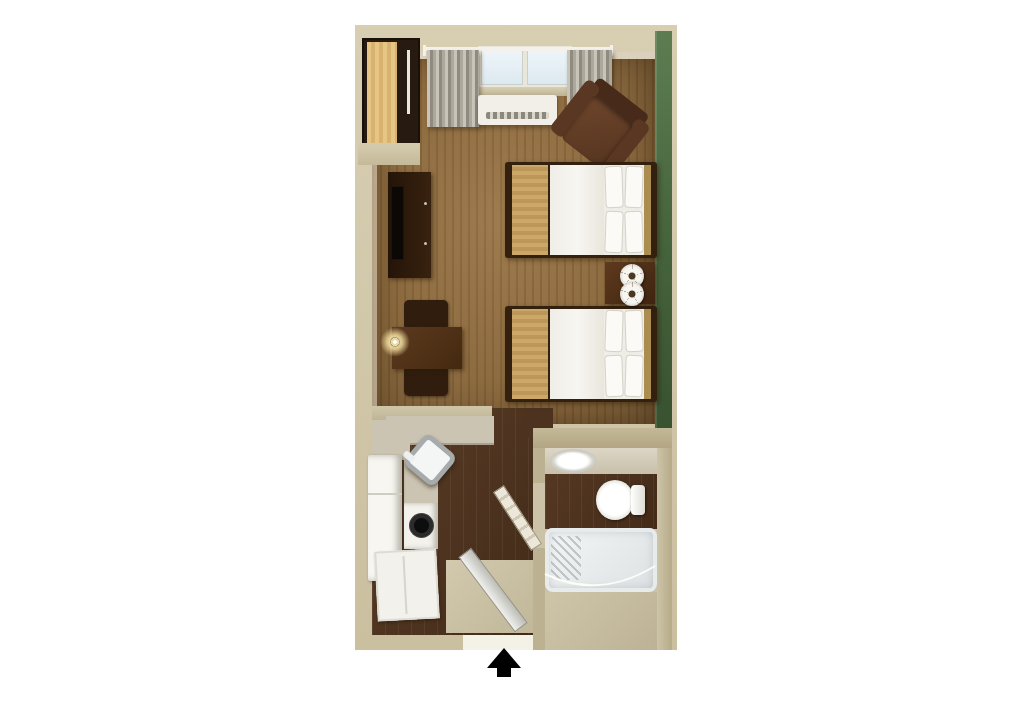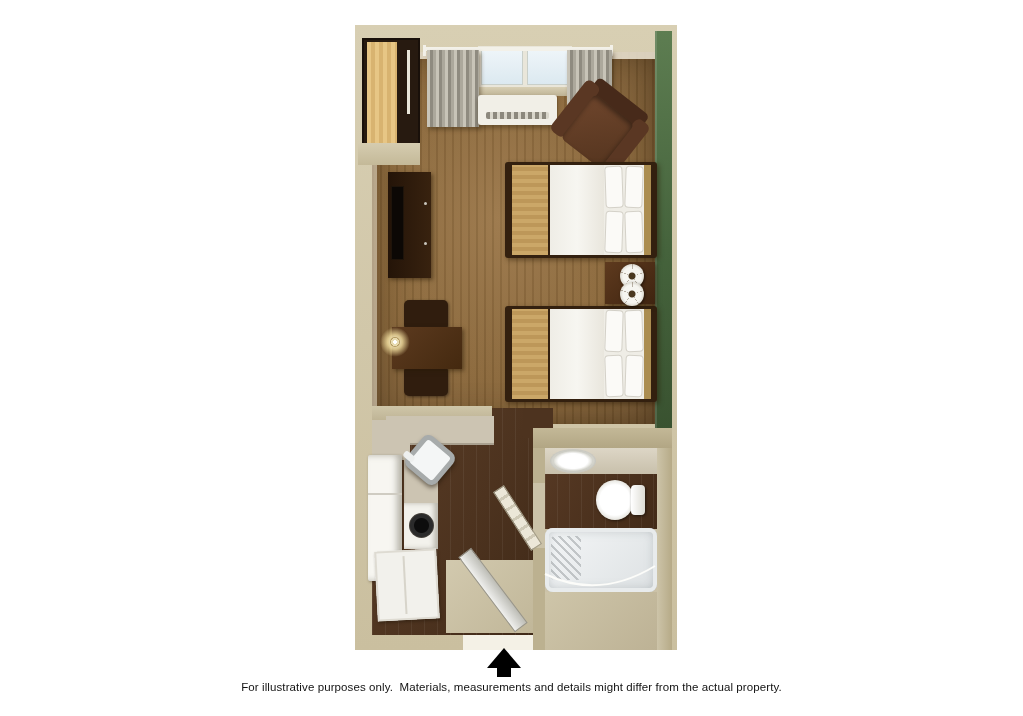--- a/index.html
+++ b/index.html
@@ -294,14 +294,13 @@
       <div class="bath-floor"></div>
     </div>
     <div class="abs bathroom-door"></div>
   </div>
 
   <div class="abs entry-arrow">
     <div class="arrow-head"></div>
     <div class="arrow-stem"></div>
   </div>
 
-  <div class="abs caption">For illustrative purposes only.  Materials, measurements and details might differ from the actual property.</div>
 </div>
 
 </body></html>

